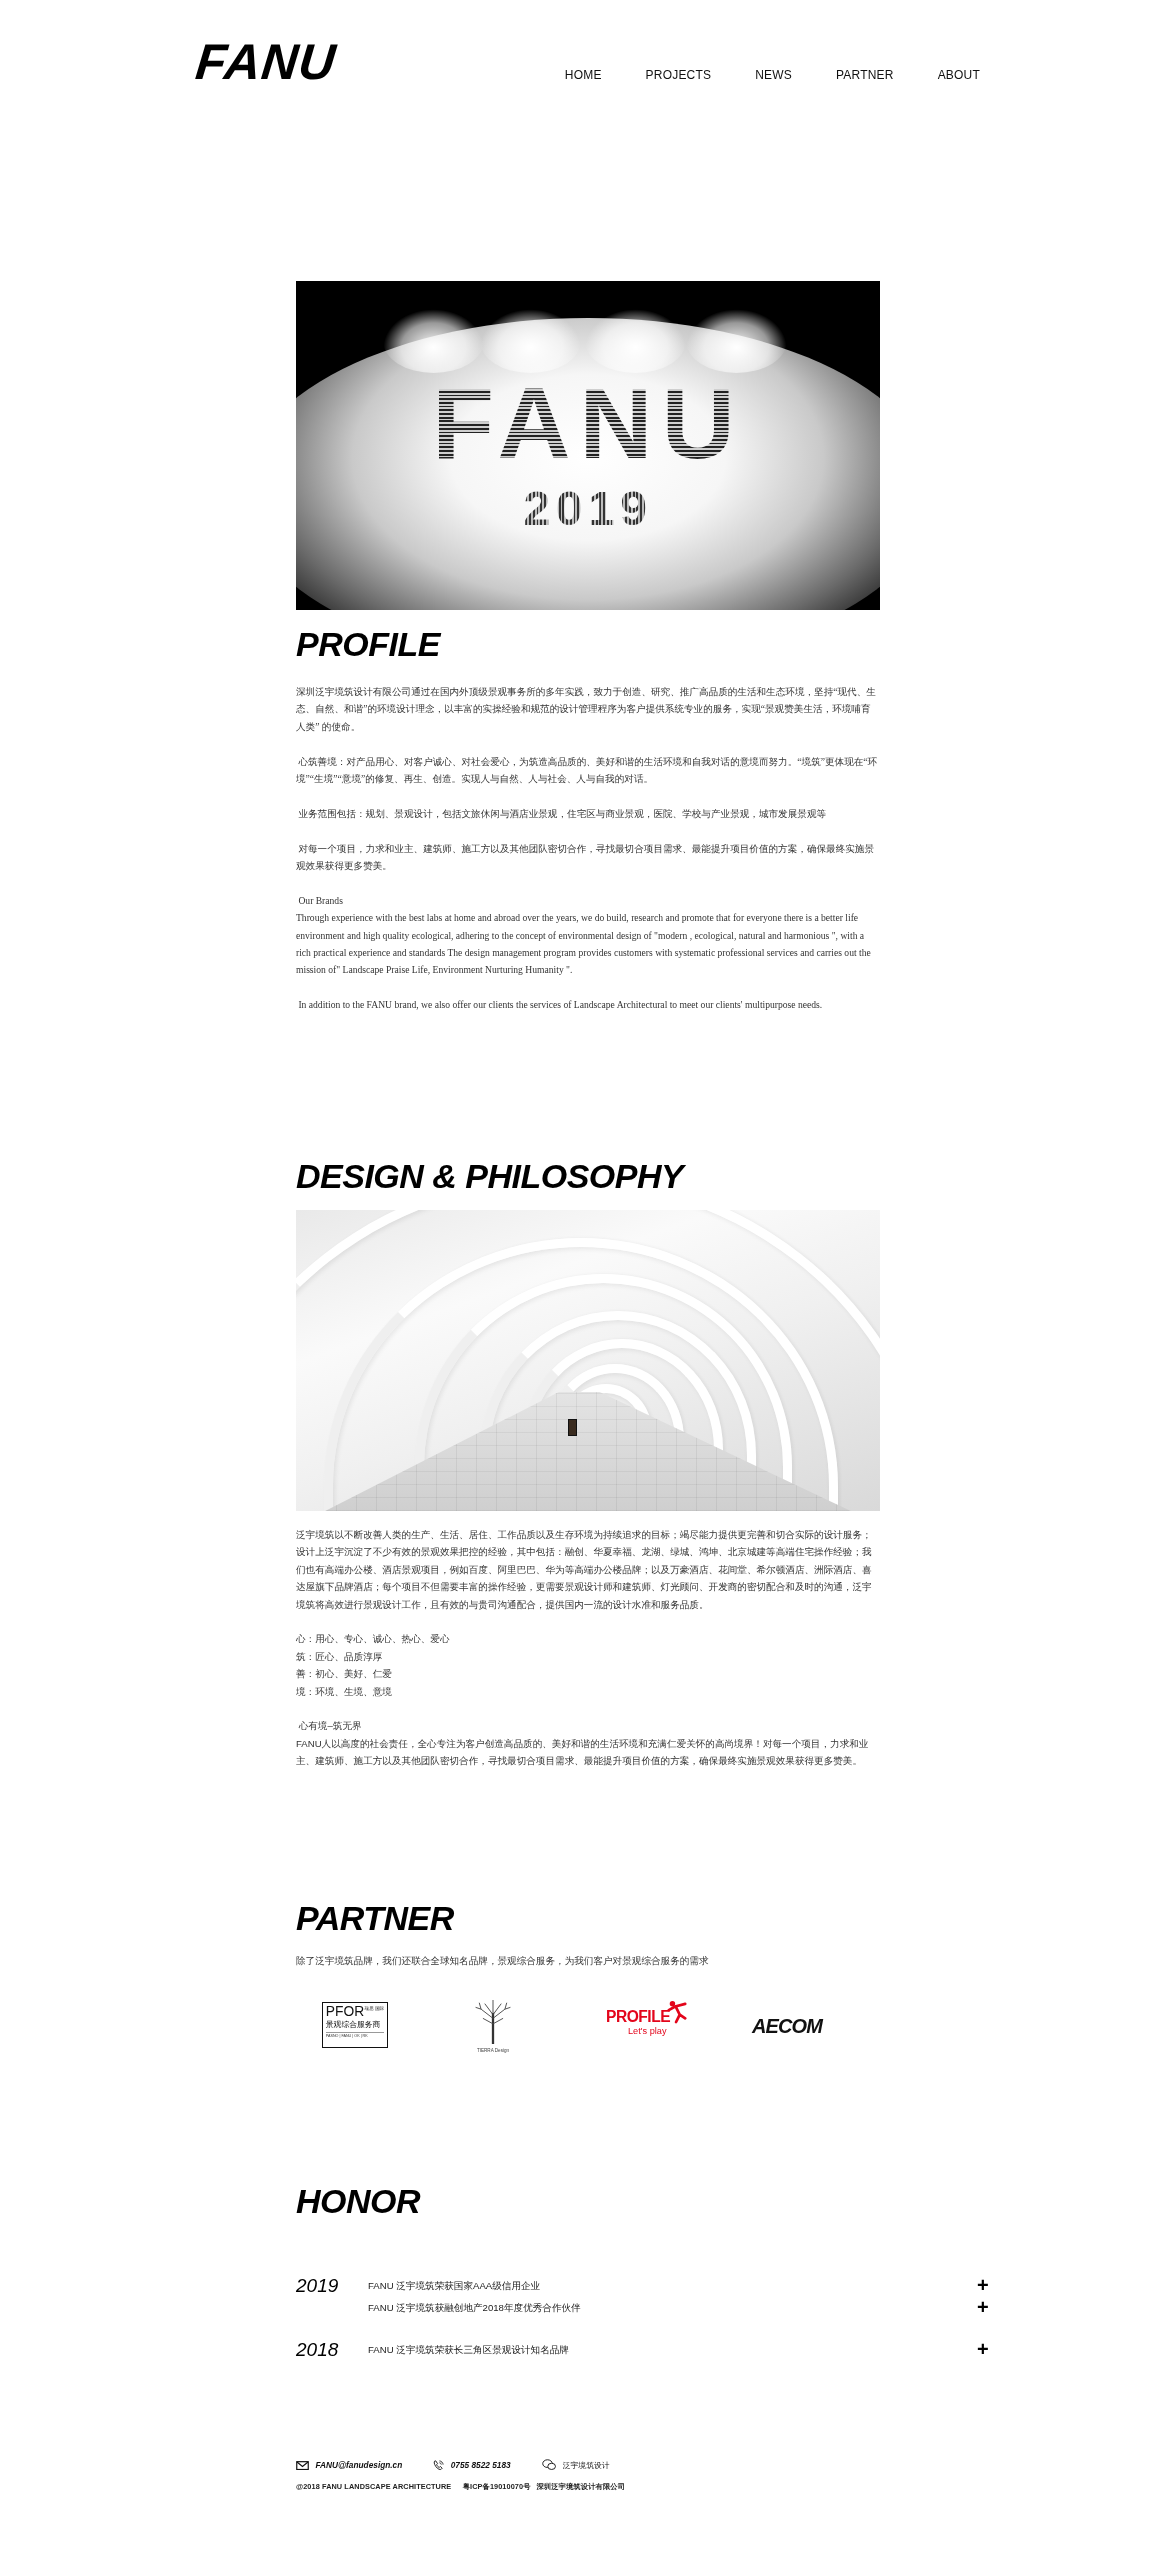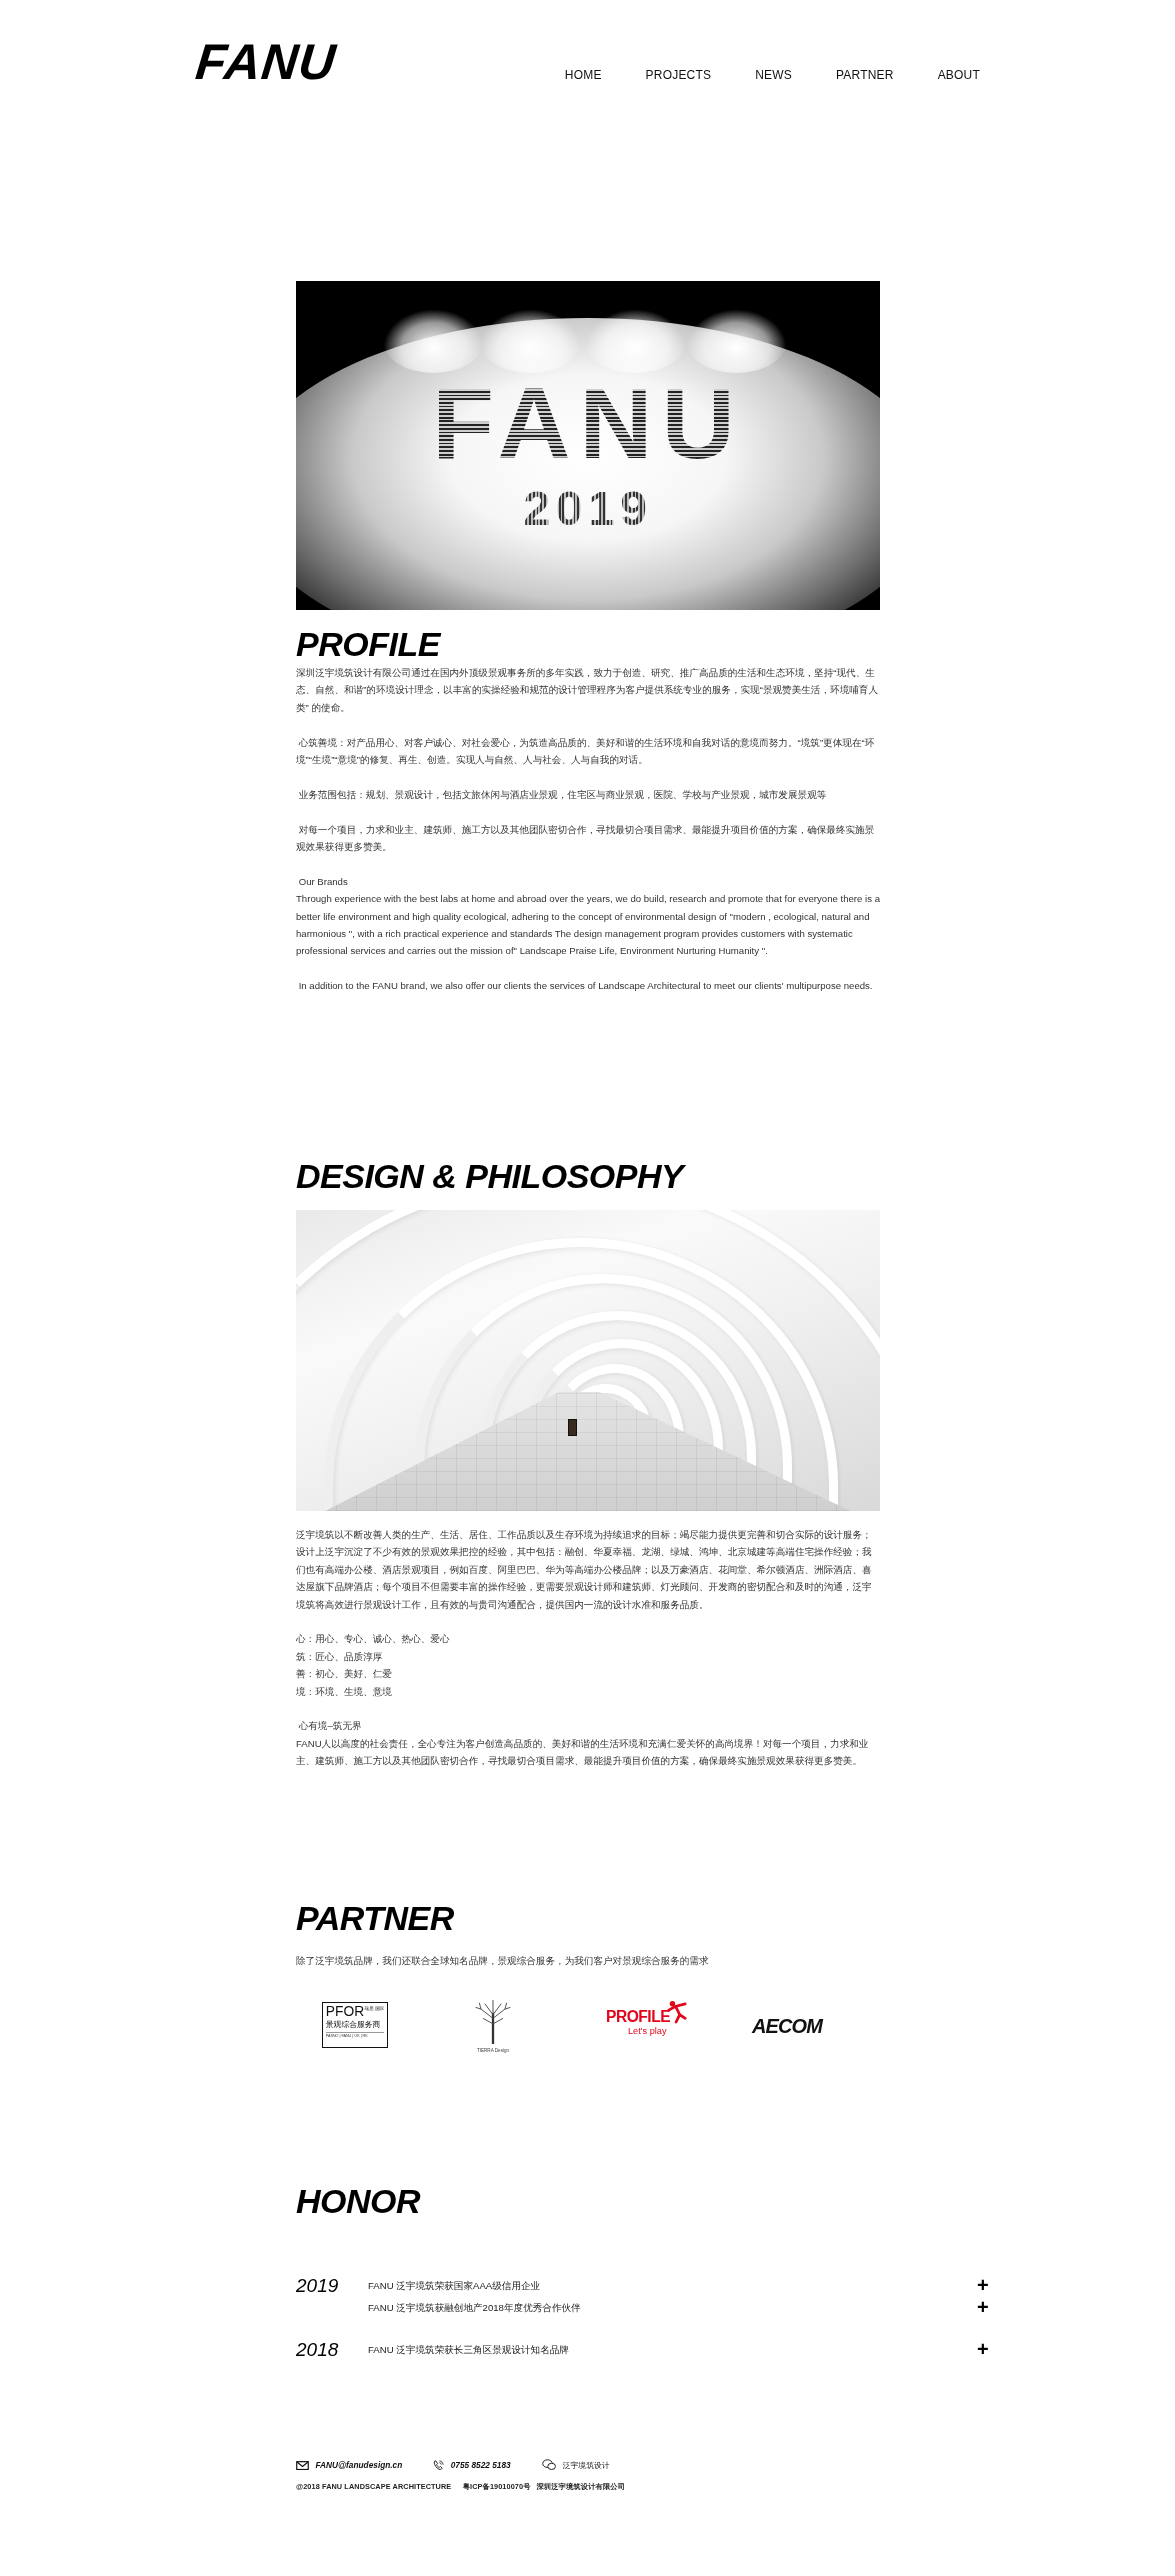--- a/index.html
+++ b/index.html
@@ -82,21 +82,21 @@
       <span style="left:184px"></span>
       <span style="left:289px"></span>
       <span style="left:390px"></span>
   </div>
   <div class="hero-text">FANU</div>
   <div class="hero-sub">2019</div>
 </div>
 
 <div class="content" style="top:627px;">
   <h2 class="sec-title">PROFILE</h2>
-  <div style="margin-top:3px;">
+  <div style="margin-top:22px;font-family:Liberation Serif, serif;">
     <p class="para">深圳泛宇境筑设计有限公司通过在国内外顶级景观事务所的多年实践，致力于创造、研究、推广高品质的生活和生态环境，坚持“现代、生态、自然、和谐”的环境设计理念，以丰富的实操经验和规范的设计管理程序为客户提供系统专业的服务，实现“景观赞美生活，环境哺育人类” 的使命。</p>
     <p class="para"> 心筑善境：对产品用心、对客户诚心、对社会爱心，为筑造高品质的、美好和谐的生活环境和自我对话的意境而努力。“境筑”更体现在“环境”“生境”“意境”的修复、再生、创造。实现人与自然、人与社会、人与自我的对话。</p>
     <p class="para"> 业务范围包括：规划、景观设计，包括文旅休闲与酒店业景观，住宅区与商业景观，医院、学校与产业景观，城市发展景观等</p>
     <p class="para"> 对每一个项目，力求和业主、建筑师、施工方以及其他团队密切合作，寻找最切合项目需求、最能提升项目价值的方案，确保最终实施景观效果获得更多赞美。</p>
     <p class="para en"> Our Brands
 Through experience with the best labs at home and abroad over the years, we do build, research and promote that for everyone there is a better life environment and high quality ecological, adhering to the concept of environmental design of "modern , ecological, natural and harmonious ", with a rich practical experience and standards The design management program provides customers with systematic professional services and carries out the mission of" Landscape Praise Life, Environment Nurturing Humanity ".</p>
     <p class="para en"> In addition to the FANU brand, we also offer our clients the services of Landscape Architectural to meet our clients' multipurpose needs.</p>
   </div>
 </div>
 

